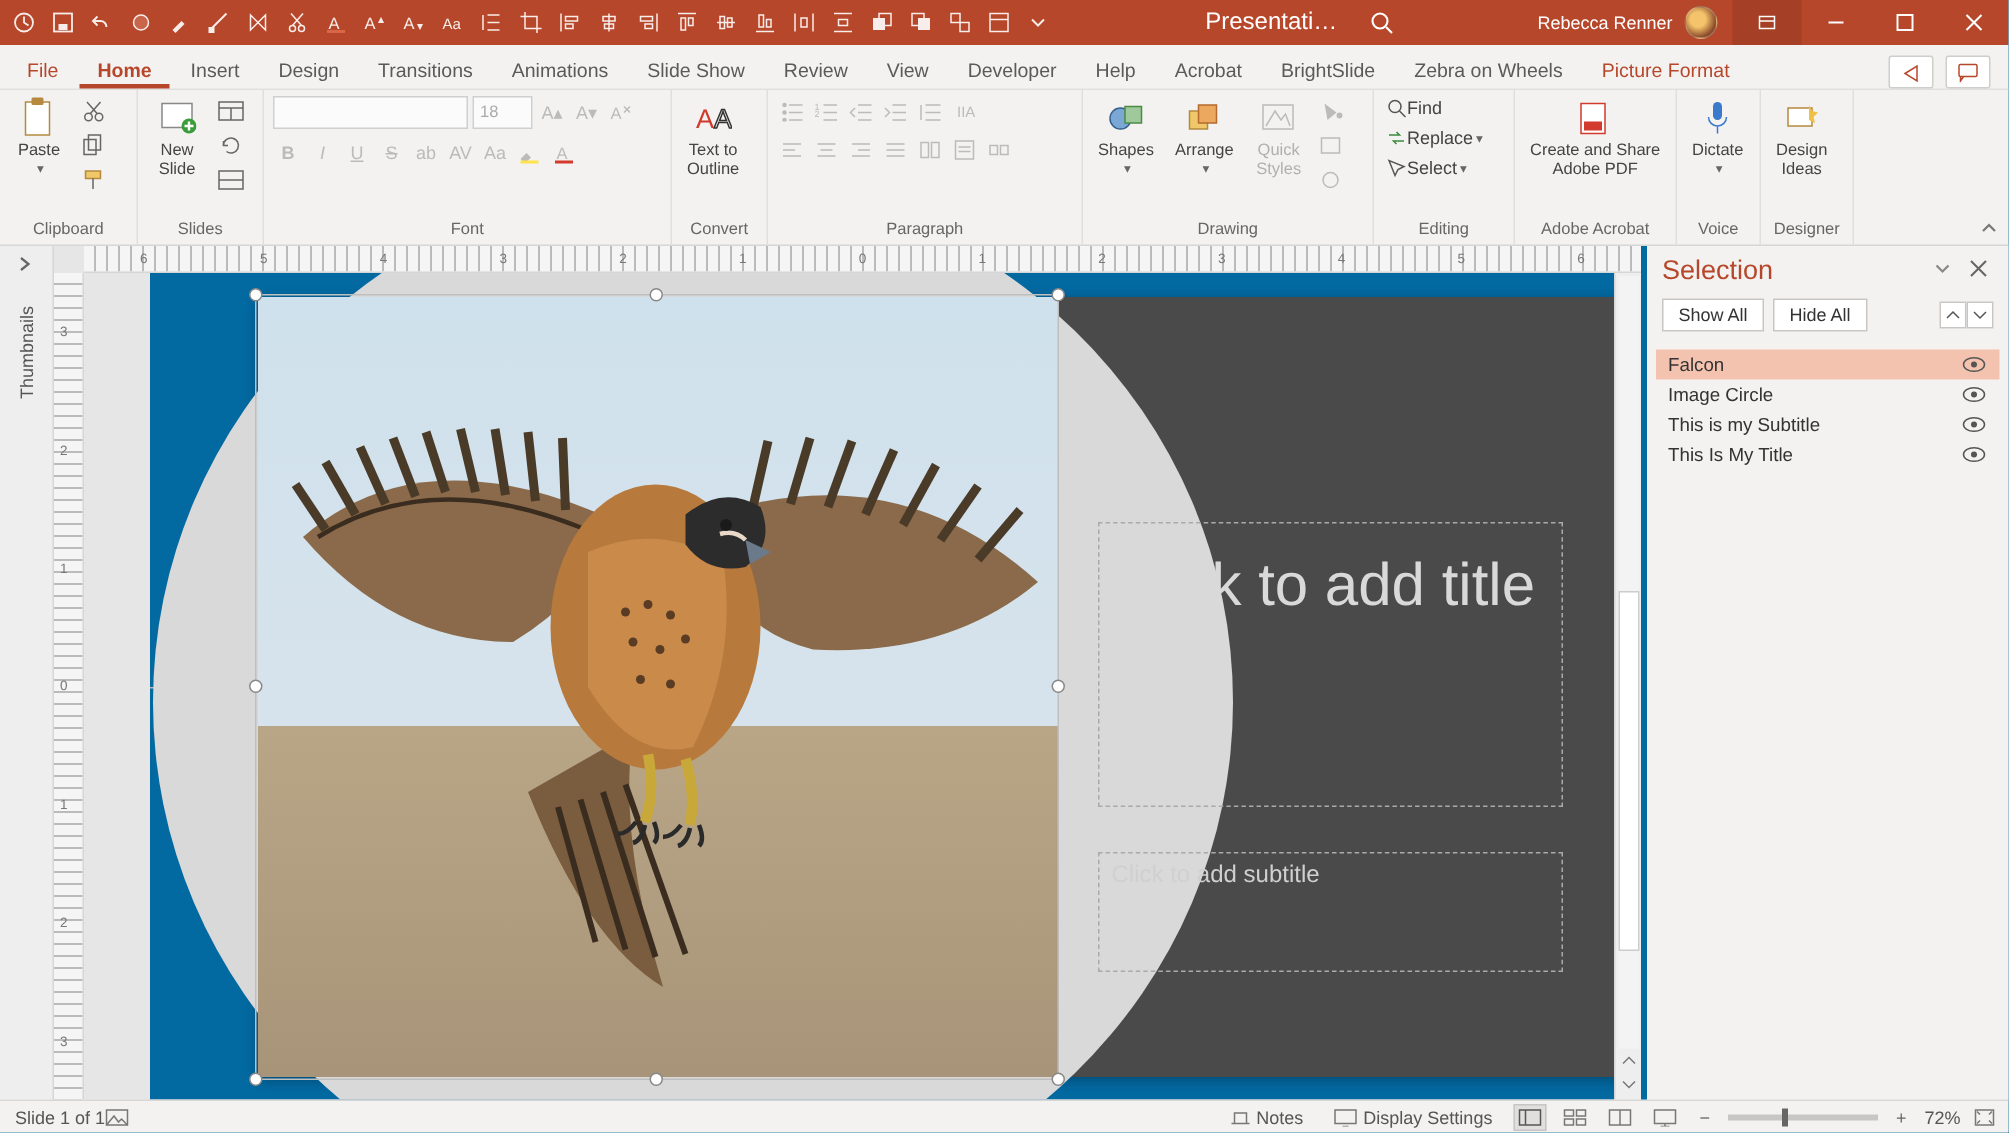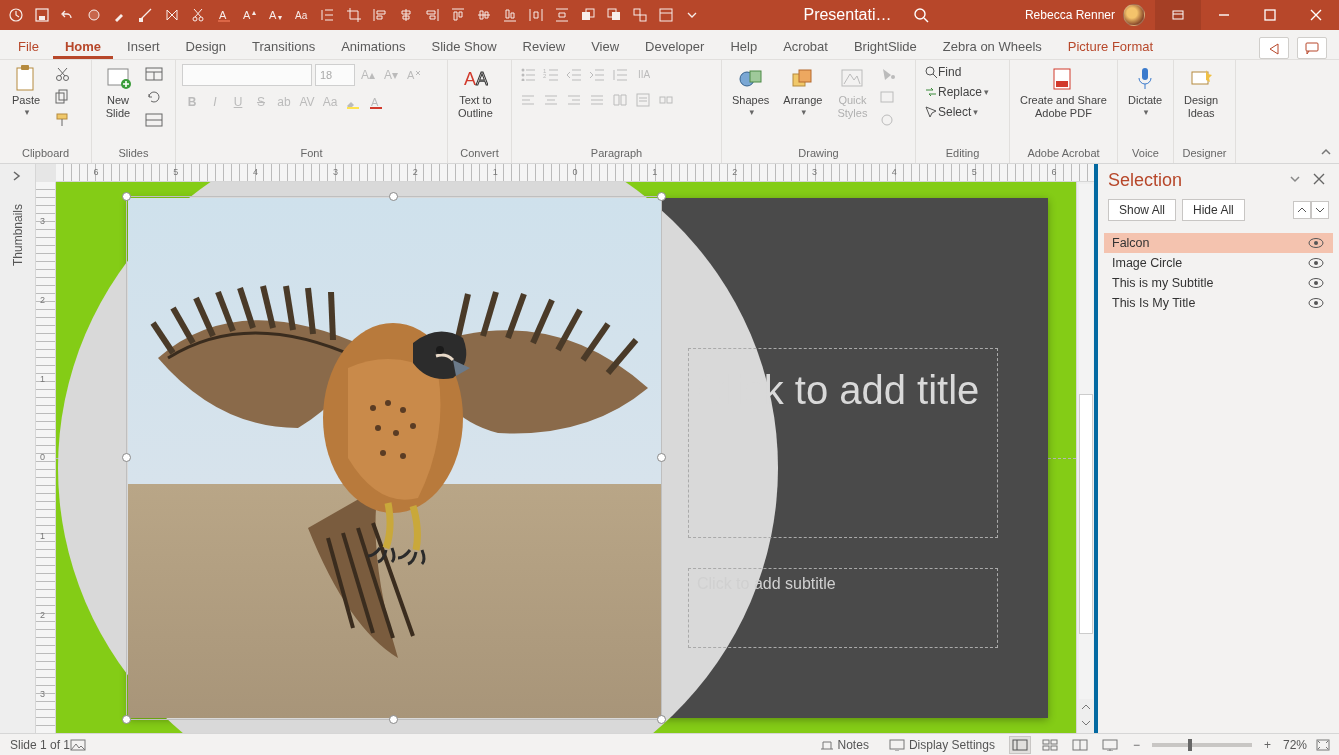--- a/index.html
+++ b/index.html
@@ -53,21 +53,21 @@
 .thumb-rail .vtext { writing-mode: vertical-rl; transform: rotate(180deg); font-size: 12px; color: #555; margin-top: 20px; }
 
 .canvas-col { flex: 1; display: flex; flex-direction: column; position: relative; }
 .hruler { height: 18px; background: #f5f5f5; border-bottom: 1px solid #d6d6d6; margin-left: 20px; position: relative; font-size: 9px; color: #777; overflow:hidden;}
 .hruler .ticks { position:absolute; inset:0; background: repeating-linear-gradient(to right, transparent 0 7px, #bbb 7px 8px); }
 .hruler .nums { position:absolute; top:3px; left:0; right:0; display:flex; justify-content:space-around; }
 .canvas-row { flex: 1; display: flex; overflow: hidden; }
 .vruler { width: 20px; background: #f5f5f5; border-right: 1px solid #d6d6d6; position:relative; font-size:9px; color:#777;}
 .vruler .ticks { position:absolute; inset:0; background: repeating-linear-gradient(to bottom, transparent 0 7px, #bbb 7px 8px); }
 .vruler .nums { position:absolute; left:4px; top:0; bottom:0; display:flex; flex-direction:column; justify-content:space-around;}
-.stage { flex: 1; position: relative; background: #84cc16; overflow: hidden; }
+.stage { flex: 1; position: relative; background: #0369a1; overflow: hidden; margin-left: 44px; }
 
 .slide { position: absolute; left: 72px; top: 16px; width: 920px; height: 520px; background: #4a4a4a; box-shadow: 0 2px 8px rgba(0,0,0,.3); }
 .curve-shape { position: absolute; left: -70px; top: -80px; width: 720px; height: 700px; background: #d9d9d9; border-radius: 50%; }
 .img-area { position: absolute; left: 0; top: 0; width: 534px; height: 520px; overflow: hidden; }
 .sky { position:absolute; inset:0; background: linear-gradient(#cfe1ec 0%, #d7e3ec 55%, #b9a687 55%, #a89579 100%); }
 .falcon-svg { position:absolute; left: -10px; top: 30px; width: 560px; height: 460px; }
 
 .ph-title { position: absolute; left: 560px; top: 150px; width: 310px; height: 190px; border: 1px dashed #aaa; color: #d9d9d9; font-size: 40px; font-weight: 300; padding: 18px 8px 8px 8px; line-height: 1.15; }
 .ph-sub { position: absolute; left: 560px; top: 370px; width: 310px; height: 80px; border: 1px dashed #aaa; color: #d0d0d0; font-size: 16px; padding: 6px 8px; }
 

